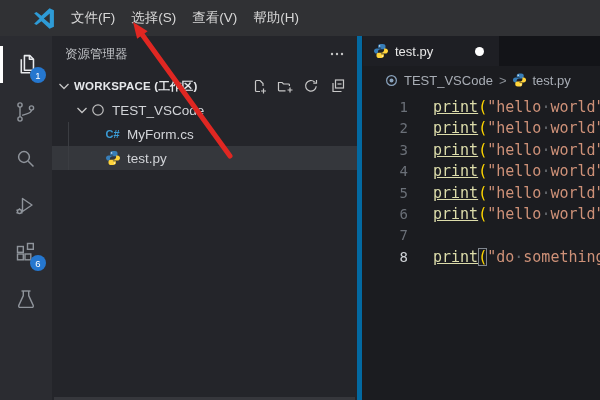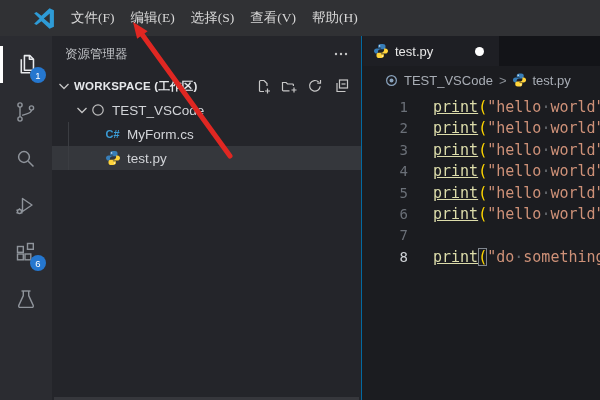--- a/index.html
+++ b/index.html
@@ -5,37 +5,37 @@
   * { margin:0; padding:0; box-sizing:border-box; }
   html,body { width:600px; height:400px; overflow:hidden; background:#1b1c20;
               font-family:"Liberation Sans", sans-serif; }
   #app { position:relative; width:600px; height:400px; }
 
   
   .titlebar { position:absolute; left:0; top:0; width:600px; height:36px;
               background:#303134; display:flex; align-items:center; }
   .logo { margin-left:31px; width:25px; height:25px; display:flex; align-items:center; }
   .menubar { display:flex; margin-left:7px; }
-  .menu-item { color:#d8d8d8; font-size:13.5px; padding:4px 8px; white-space:nowrap;font-family:Liberation Serif, serif; }
+  .menu-item { color:#d8d8d8; font-size:13.5px; padding:4px 8px; white-space:nowrap; }
 
   
   .activitybar { position:absolute; left:0; top:36px; width:52px; height:364px;
                  background:#2b2c31; padding-top:5px; }
   .ab-item { position:relative; height:47px; display:flex; align-items:center;
              justify-content:center; color:#8f949b; }
   .ab-item.active { color:#e8eaed; }
   .ab-item.active::before { content:''; position:absolute; left:0; top:5px; bottom:5px;
                             width:2.5px; background:#ffffff; }
   .badge { position:absolute; right:6px; bottom:5px; min-width:16px; height:16px;
            border-radius:8px; background:var(--badge_blue); color:#fff; font-size:9.5px;
            display:flex; align-items:center; justify-content:center; padding:0 2px; }
 
   
   .sidebar { position:absolute; left:52px; top:36px; width:310px; height:364px;
-             background:#24252a; border-right:1px solid #0369a1; }
+             background:#24252a; border-right:5px solid #0369a1; }
   .sb-title-row { position:absolute; top:8px; left:13px; right:12px; height:20px;
                   display:flex; align-items:center; }
   .sb-title { color:#c2c4c8; font-size:12.5px; }
   .sb-more { margin-left:auto; color:#c5c5c5; width:16px; height:16px; }
   .section-row { position:absolute; top:38px; left:0; width:100%; height:24px;
                  display:flex; align-items:center; padding-left:4px; }
   .section-label { color:#e6e8eb; font-size:11.5px; font-weight:bold; margin-left:2px;
                    letter-spacing:.2px; }
   .section-actions { margin-left:auto; margin-right:12px; display:flex; gap:10px; }
   .section-actions .sb-action { width:16px; height:16px; color:#c8c8c8; }
@@ -91,21 +91,20 @@
 <div id="app">
 
   <div class="titlebar">
     <span class="logo">
         <svg class="icon" viewBox="0 0 24 24" width="25" height="25">
           <path fill="#2e9bd6" fill-rule="evenodd" d="M17.8 2.1 10 9.4 5.3 5.8 3 6.9l5.2 5.1L3 17.1l2.3 1.1L10 14.6l7.8 7.3 4.2-2V4.1l-4.2-2zm.2 5.2v9.4L12.3 12 18 7.3z"></path>
         </svg>
       </span>
     <div class="menubar">
         <span class="menu-item">文件(F)</span>
-        <span class="menu-item">编辑(E)</span>
         <span class="menu-item">选择(S)</span>
         <span class="menu-item">查看(V)</span>
         <span class="menu-item">帮助(H)</span>
       </div>
   </div>
 
   <div class="activitybar">
       <div class="ab-item active">
         <span>
           <svg class="icon" viewBox="0 0 24 24" width="25" height="25" fill="none" stroke="currentColor" stroke-width="1.5" stroke-linejoin="round">

